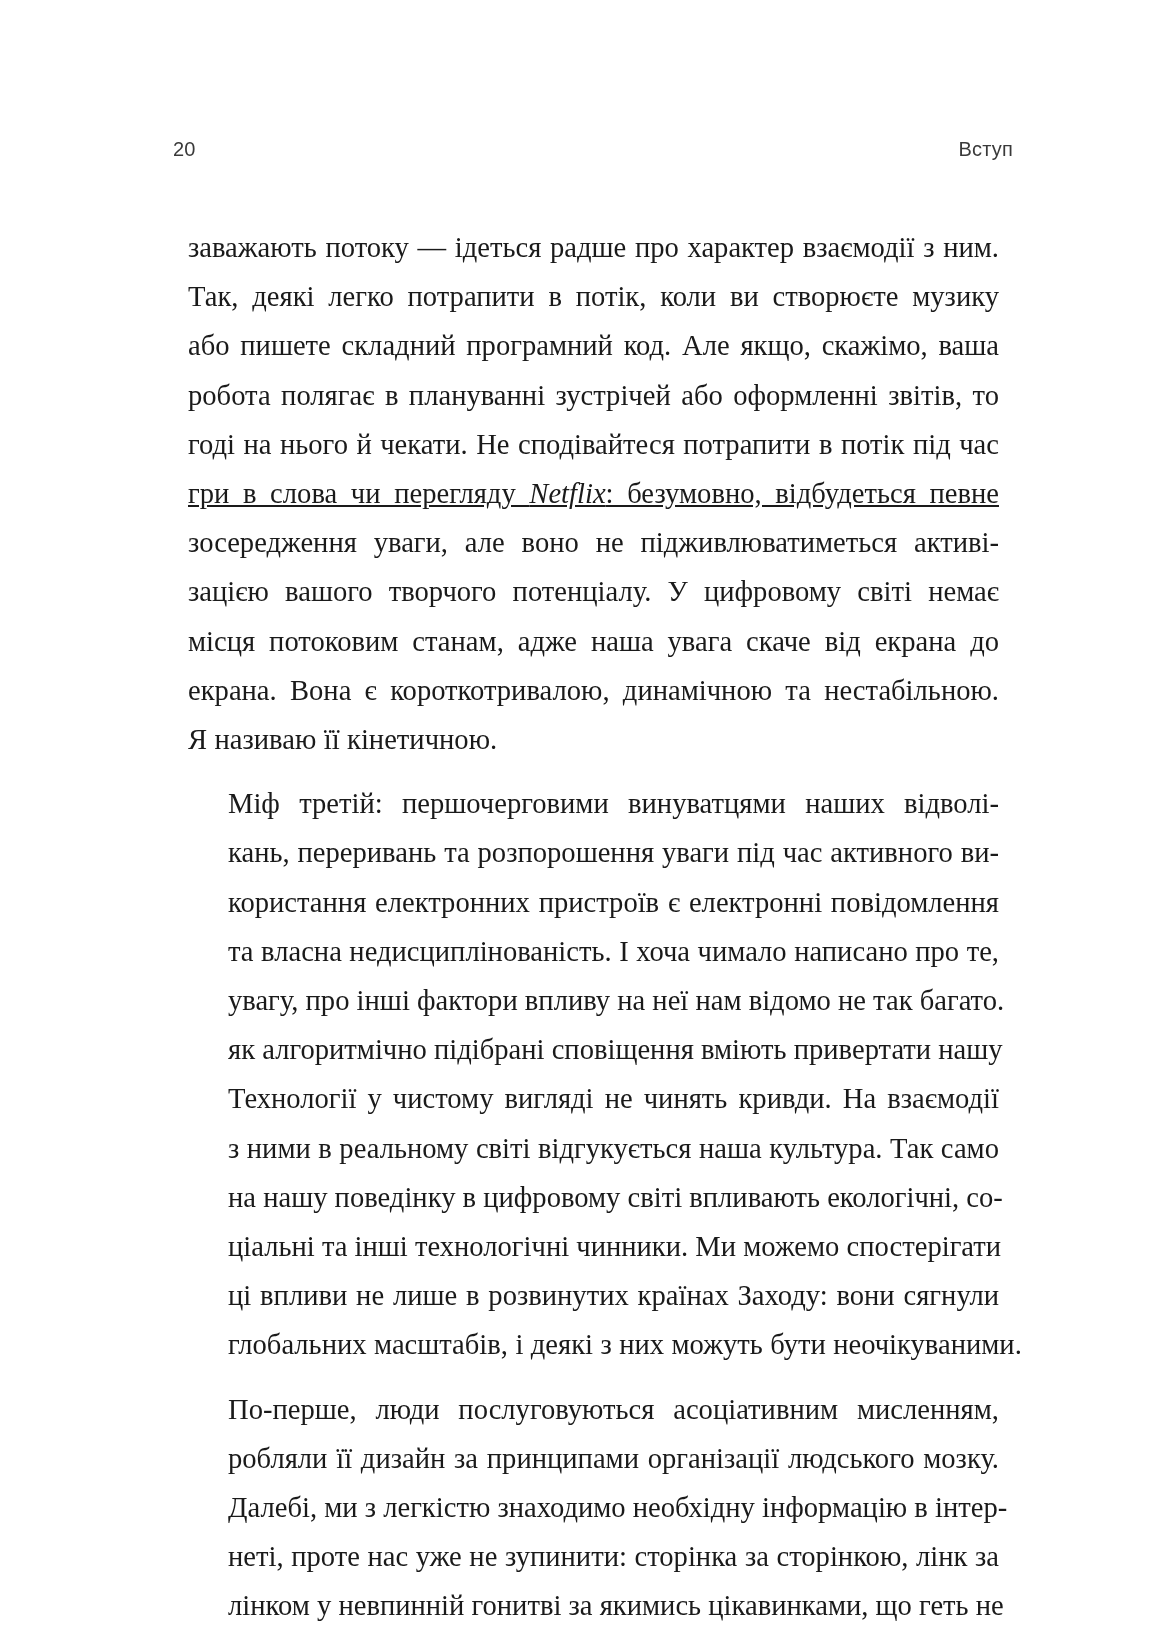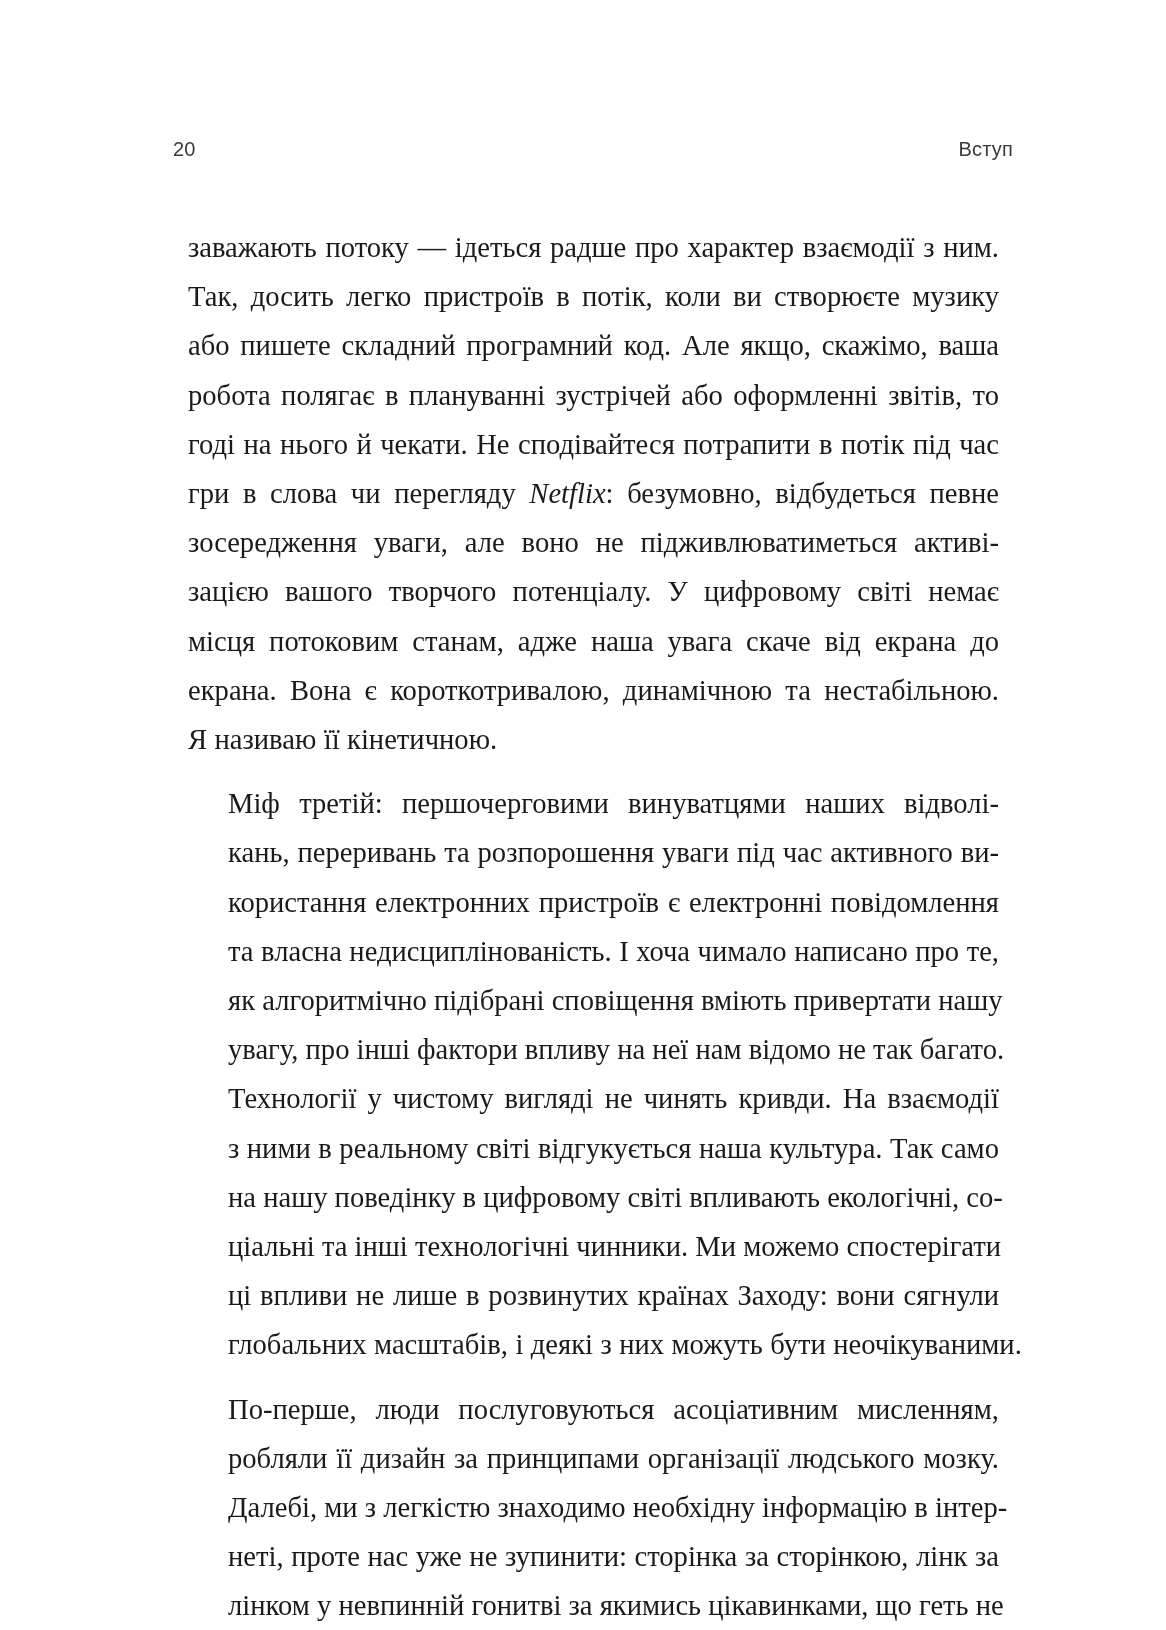--- a/index.html
+++ b/index.html
@@ -90,39 +90,39 @@
 
   <div class="running-head">
     <span class="folio">20</span>
     <span class="chapter-title">Вступ</span>
   </div>
 
   <div class="text-block">
 
     <p class="body-par">
       <span class="jline" style="word-spacing: 0px; letter-spacing: 0px;">заважають потоку — ідеться радше про характер взаємодії з ним.</span>
-      <span class="jline" style="word-spacing: 0px; letter-spacing: 0px;">Так, досить легко пристроїв в потік, коли ви створюєте музику</span>
+      <span class="jline" style="word-spacing: 0px; letter-spacing: 0px;">Так, деякі легко потрапити в потік, коли ви створюєте музику</span>
       <span class="jline" style="word-spacing: 0px; letter-spacing: 0px;">або пишете складний програмний код. Але якщо, скажімо, ваша</span>
       <span class="jline" style="word-spacing: 0px; letter-spacing: 0px;">робота полягає в плануванні зустрічей або оформленні звітів, то</span>
       <span class="jline" style="word-spacing: 0px; letter-spacing: 0px;">годі на нього й чекати. Не сподівайтеся потрапити в потік під час</span>
-      <span class="jline" style="word-spacing: 0px; letter-spacing: 0px;"><span>гри в слова чи перегляду </span><i class="italic-title">Netflix</i><span>: безумовно, відбудеться певне</span></span>
+      <span class="jline" style="word-spacing: 0px; letter-spacing: 0px; text-decoration: underline;"><span>гри в слова чи перегляду </span><i class="italic-title">Netflix</i><span>: безумовно, відбудеться певне</span></span>
       <span class="jline" style="word-spacing: 0px; letter-spacing: 0px;">зосередження уваги, але воно не підживлюватиметься активі-</span>
       <span class="jline" style="word-spacing: 0px; letter-spacing: 0px;">зацією вашого творчого потенціалу. У цифровому світі немає</span>
       <span class="jline" style="word-spacing: 0px; letter-spacing: 0px;">місця потоковим станам, адже наша увага скаче від екрана до</span>
       <span class="jline" style="word-spacing: 0px; letter-spacing: 0px;">екрана. Вона є короткотривалою, динамічною та нестабільною.</span>
       <span class="jline last">Я називаю її кінетичною.</span>
     </p>
 
     <p class="body-par indent">
       <span class="jline first-indent" style="word-spacing: 0px; letter-spacing: 0px;">Міф третій: першочерговими винуватцями наших відволі-</span>
       <span class="jline" style="word-spacing: 0px; letter-spacing: 0px;">кань, переривань та розпорошення уваги під час активного ви-</span>
       <span class="jline" style="word-spacing: 0px; letter-spacing: 0px;">користання електронних пристроїв є електронні повідомлення</span>
       <span class="jline" style="word-spacing: 0px; letter-spacing: 0px;">та власна недисциплінованість. І хоча чимало написано про те,</span>
+      <span class="jline" style="word-spacing: 0px; letter-spacing: 0px;">увагу, про інші фактори впливу на неї нам відомо не так багато.</span>
       <span class="jline" style="word-spacing: 0px; letter-spacing: 0px;">як алгоритмічно підібрані сповіщення вміють привертати нашу</span>
-      <span class="jline" style="word-spacing: 0px; letter-spacing: 0px;">увагу, про інші фактори впливу на неї нам відомо не так багато.</span>
       <span class="jline" style="word-spacing: 0px; letter-spacing: 0px;">Технології у чистому вигляді не чинять кривди. На взаємодії</span>
       <span class="jline" style="word-spacing: 0px; letter-spacing: 0px;">з ними в реальному світі відгукується наша культура. Так само</span>
       <span class="jline" style="word-spacing: 0px; letter-spacing: 0px;">на нашу поведінку в цифровому світі впливають екологічні, со-</span>
       <span class="jline" style="word-spacing: 0px; letter-spacing: 0px;">ціальні та інші технологічні чинники. Ми можемо спостерігати</span>
       <span class="jline" style="word-spacing: 0px; letter-spacing: 0px;">ці впливи не лише в розвинутих країнах Заходу: вони сягнули</span>
       <span class="jline last">глобальних масштабів, і деякі з них можуть бути неочікуваними.</span>
     </p>
 
     <p class="body-par indent">
       <span class="jline first-indent" style="word-spacing: 0px; letter-spacing: 0px;">По-перше, люди послуговуються асоціативним мисленням,</span>

